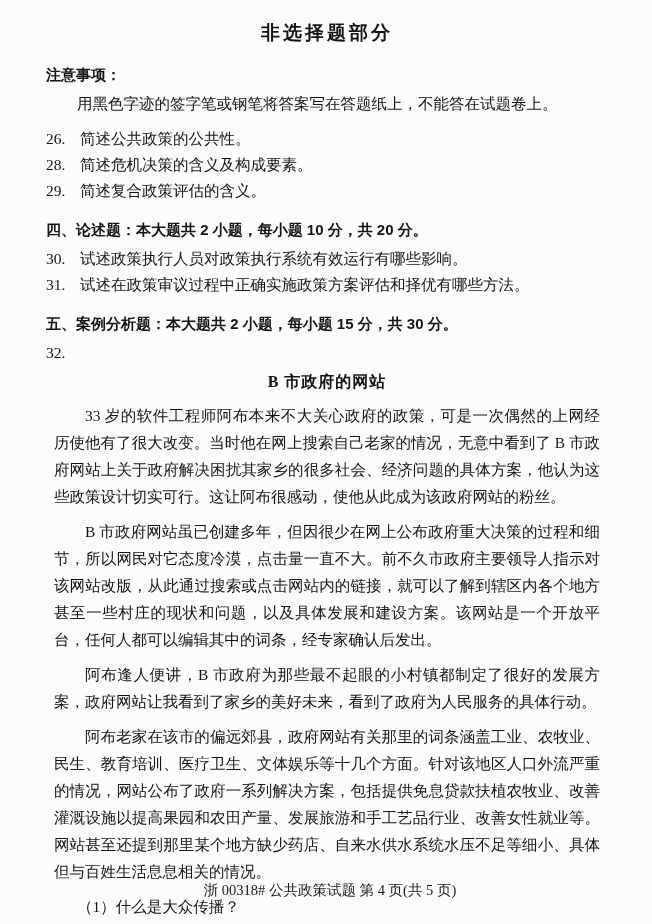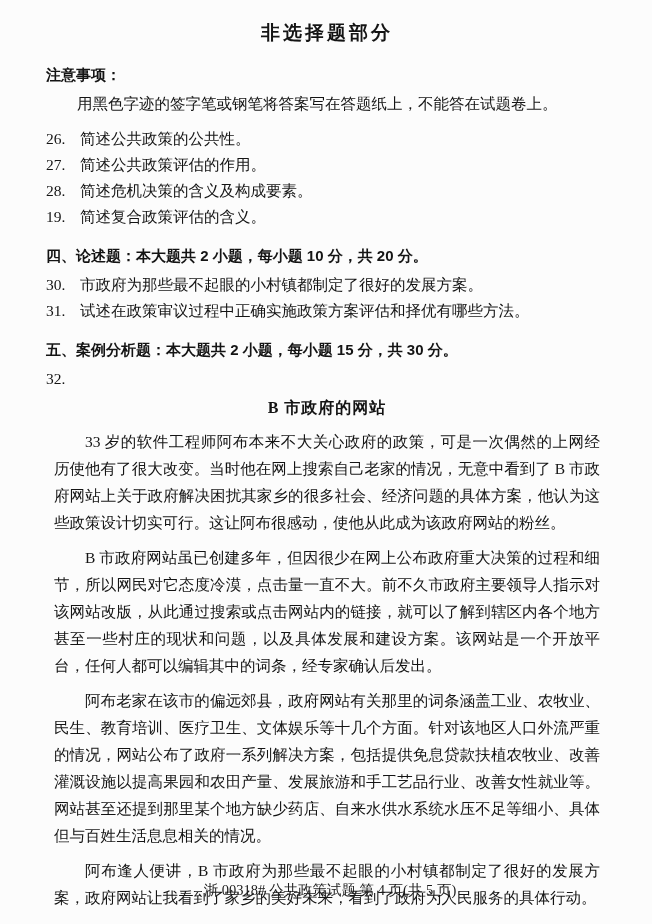--- a/index.html
+++ b/index.html
@@ -89,53 +89,49 @@
   <div class="doc-title">非选择题部分</div>
 
   <div class="notice-heading">注意事项：</div>
   <p class="notice-text">用黑色字迹的签字笔或钢笔将答案写在答题纸上，不能答在试题卷上。</p>
 
   <div class="question">
     <span class="q-num">26.</span>
     <span class="q-text">简述公共政策的公共性。</span>
   </div>
   <div class="question">
-    <span class="q-num">27.</span>
-    <span class="q-text">简述公共政策评估的作用。</span>
-  </div>
-  <div class="question">
     <span class="q-num">28.</span>
     <span class="q-text">简述危机决策的含义及构成要素。</span>
   </div>
   <div class="question">
-    <span class="q-num">19.</span>
+    <span class="q-num">29.</span>
     <span class="q-text">简述复合政策评估的含义。</span>
   </div>
 
   <div class="section-heading">四、论述题：本大题共 2 小题，每小题 10 分，共 20 分。</div>
   <div class="question">
     <span class="q-num">30.</span>
-    <span class="q-text">市政府为那些最不起眼的小村镇都制定了很好的发展方案。</span>
+    <span class="q-text">试述政策执行人员对政策执行系统有效运行有哪些影响。</span>
   </div>
   <div class="question">
     <span class="q-num">31.</span>
     <span class="q-text">试述在政策审议过程中正确实施政策方案评估和择优有哪些方法。</span>
   </div>
 
   <div class="section-heading">五、案例分析题：本大题共 2 小题，每小题 15 分，共 30 分。</div>
   <div class="question">
     <span class="q-num">32.</span>
     <span class="q-text"></span>
   </div>
 
   <div class="case-block">
     <div class="case-title">B 市政府的网站</div>
     <p class="case-para">33 岁的软件工程师阿布本来不大关心政府的政策，可是一次偶然的上网经历使他有了很大改变。当时他在网上搜索自己老家的情况，无意中看到了 B 市政府网站上关于政府解决困扰其家乡的很多社会、经济问题的具体方案，他认为这些政策设计切实可行。这让阿布很感动，使他从此成为该政府网站的粉丝。</p>
     <p class="case-para">B 市政府网站虽已创建多年，但因很少在网上公布政府重大决策的过程和细节，所以网民对它态度冷漠，点击量一直不大。前不久市政府主要领导人指示对该网站改版，从此通过搜索或点击网站内的链接，就可以了解到辖区内各个地方甚至一些村庄的现状和问题，以及具体发展和建设方案。该网站是一个开放平台，任何人都可以编辑其中的词条，经专家确认后发出。</p>
+    <p class="case-para">阿布逢人便讲，B 市政府为那些最不起眼的小村镇都制定了很好的发展方案，政府网站让我看到了家乡的美好未来，看到了政府为人民服务的具体行动。</p>
     <p class="case-para">阿布老家在该市的偏远郊县，政府网站有关那里的词条涵盖工业、农牧业、民生、教育培训、医疗卫生、文体娱乐等十几个方面。针对该地区人口外流严重的情况，网站公布了政府一系列解决方案，包括提供免息贷款扶植农牧业、改善灌溉设施以提高果园和农田产量、发展旅游和手工艺品行业、改善女性就业等。网站甚至还提到那里某个地方缺少药店、自来水供水系统水压不足等细小、具体但与百姓生活息息相关的情况。</p>
-    <p class="case-para">阿布逢人便讲，B 市政府为那些最不起眼的小村镇都制定了很好的发展方案，政府网站让我看到了家乡的美好未来，看到了政府为人民服务的具体行动。</p>
     <p class="sub-question">（1）什么是大众传播？</p>
 
   </div>
 
   <div class="footer">浙 00318# 公共政策试题 第 4 页(共 5 页)</div>
 
 </div>
 
 </body></html>

